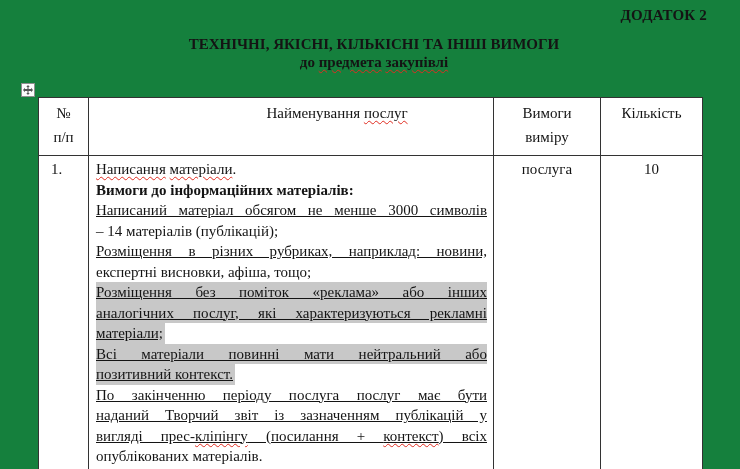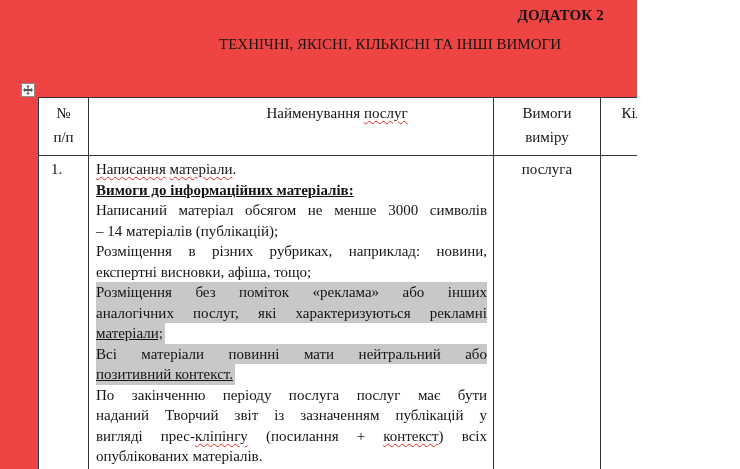--- a/index.html
+++ b/index.html
@@ -1,51 +1,52 @@
 <!DOCTYPE html>
 <html><head>
 <meta charset="utf-8">
 <style>
   html,body{margin:0;padding:0;background:#fff;}
   .page{
-    position:relative;width:601px;height:469px;background:#ef4444;overflow:hidden;
-    font-family:"Liberation Serif","DejaVu Serif",serif;color:#141414;padding-left:36px;
+    position:relative;width:740px;height:469px;background:#15803d;overflow:hidden;
+    font-family:"Liberation Serif","DejaVu Serif",serif;color:#141414;
   }
   .annex{position:absolute;top:7px;right:33px;font-size:15px;font-weight:700;letter-spacing:.2px;}
-  .titles{position:absolute;top:36px;left:40px;width:700px;text-align:center;
-          font-size:15px;font-weight:400;line-height:17.5px;}
+  .titles{position:absolute;top:36px;left:24px;width:700px;text-align:center;
+          font-size:15px;font-weight:700;line-height:17.5px;}
   .handle{position:absolute;top:83px;left:21px;width:12px;height:12px;
           border:1px solid #8f8f8f;background:#fdfdfd;
           display:flex;align-items:center;justify-content:center;}
   table.req{position:absolute;top:97px;left:38px;width:664px;border-collapse:collapse;
             table-layout:fixed;font-size:15px;}
   .req td{border:1px solid #333;vertical-align:top;padding:0;background:#fff;}
   .req tr.hdr td{height:54px;text-align:center;line-height:24px;padding-top:3px;}
   .req td.h-name{padding-left:92px;}
   .req td.c-num{padding:3px 0 0 12px;line-height:20.5px;}
   .req td.c-name{padding:3px 6px 0 7px;}
   .req td.c-unit,.req td.c-qty{text-align:center;padding-top:3px;line-height:20.5px;}
   .bline{height:20.5px;line-height:20.5px;overflow:visible;white-space:nowrap;}
-  .just{text-align:justify;text-align-last:justify;}
-  .b{font-weight:700;text-decoration:underline;}
+  .just{text-align:justify;text-align-last:justify;text-decoration:underline;}
+  .b{font-weight:700;}
   .hl-full{background:var(--hl,#c8c8c8);}
   .hl-text{background:var(--hl,#c8c8c8);display:inline-block;height:20.5px;line-height:20.5px;padding-right:2px;text-decoration:underline;}
   .sq{text-decoration:underline;text-decoration-style:wavy;
       text-decoration-color:var(--sq,#e02b20);text-decoration-thickness:1px;
       text-underline-offset:2px;}
 </style>
 </head>
 <body>
 
 <div class="page" style="--hl: #c8c8c8; --sq: #e02b20; color: rgb(20, 20, 20);">
 
   <div class="annex">ДОДАТОК 2</div>
 
   <div class="titles">
     <div>ТЕХНІЧНІ, ЯКІСНІ, КІЛЬКІСНІ ТА ІНШІ ВИМОГИ</div>
+    <div>до <span class="sq">предмета</span> <span class="sq">закупівлі</span></div>
   </div>
 
   <div class="handle" title="">
     <svg width="10" height="10" viewBox="0 0 11 11">
       <path d="M5.5 0 L7.4 2.1 H6.1 V4.4 H8.9 V3.1 L11 5.5 L8.9 7.9 V6.6 H6.1 V8.9 H7.4 L5.5 11 L3.6 8.9 H4.9 V6.6 H2.1 V7.9 L0 5.5 L2.1 3.1 V4.4 H4.9 V2.1 H3.6 Z" fill="#555"></path>
     </svg>
   </div>
 
   <table class="req">
     <colgroup>

